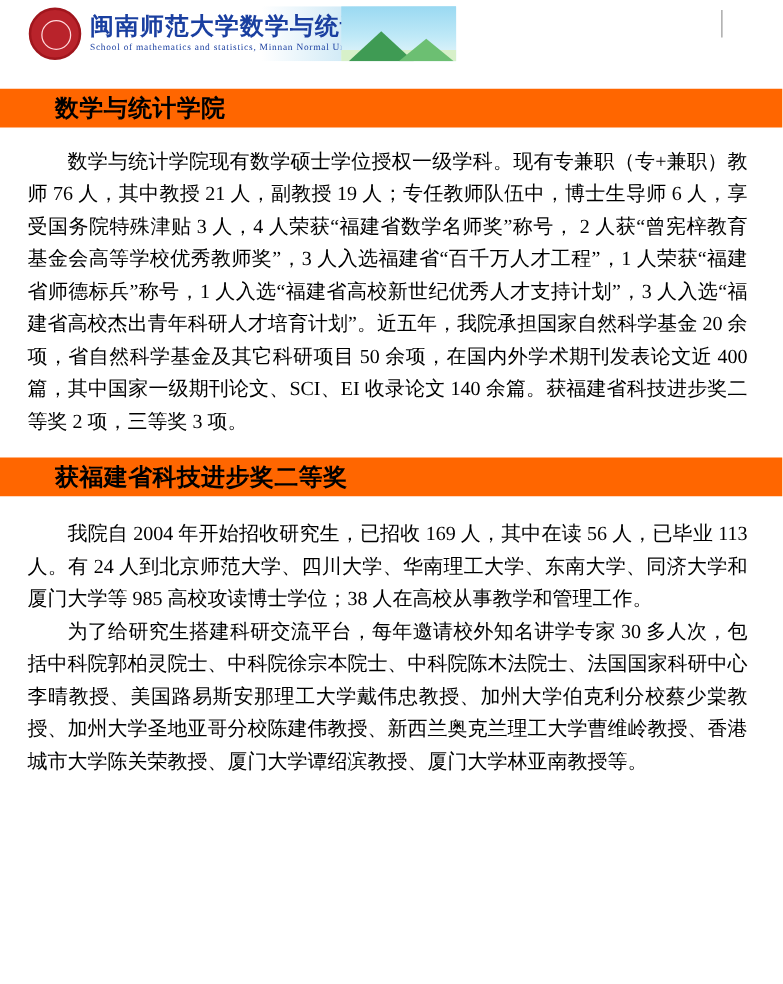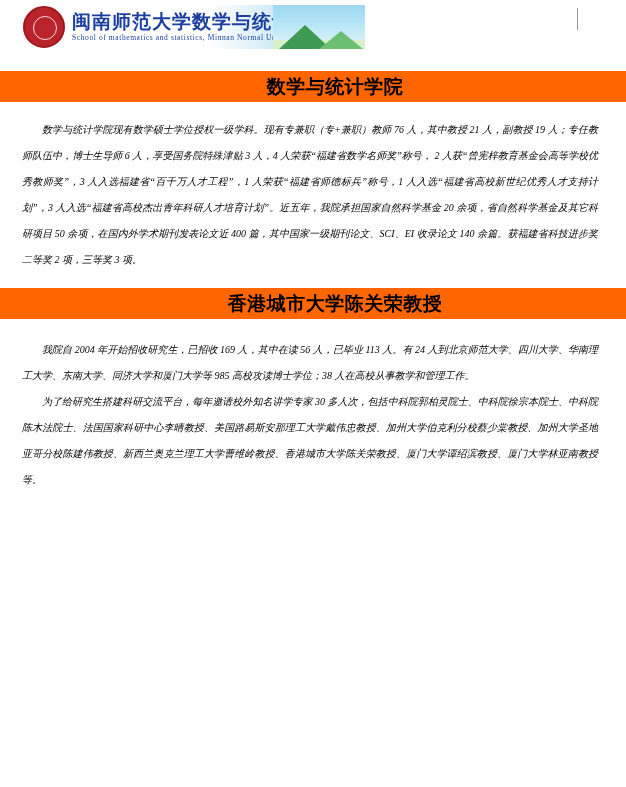--- a/index.html
+++ b/index.html
@@ -123,46 +123,44 @@
 
   
   .section-bar {
     height: 31px;
     background: #ff6600;
     margin: 0;
     display: flex;
     align-items: center;
     padding-left: 44px;
     box-sizing: border-box;
-    justify-content: center;
   }
   .section-bar .title {
     font-family: "Liberation Serif", "DejaVu Serif", serif;
     font-size: 19px;
     font-weight: bold;
     color: #000000;
     letter-spacing: 0.5px;
   }
 
   .bar-wrap-1 { margin-top: 19px; }
   .bar-wrap-2 { margin-top: 15px; }
 
   
   .content {
     padding: 0 28px 0 22px;
   }
   p {
     margin: 0;
-    font-size: 10px;
+    font-size: 16px;
     line-height: 26px;
     text-align: justify;
     text-justify: inter-ideograph;
     text-indent: 2em;
     color: #000000;
-    font-style: italic;
   }
   .block-1 { margin-top: 15px; }
   .block-2 { margin-top: 18px; }
   .block-2 p + p { margin-top: 0; }
 </style>
 </head>
 <body>
 
 <div class="banner">
   <div class="banner-inner">
@@ -184,19 +182,19 @@
   <div class="section-bar">
     <span class="title">数学与统计学院</span>
   </div>
 </div>
 <div class="content block-1">
   <p>数学与统计学院现有数学硕士学位授权一级学科。现有专兼职（专+兼职）教师 76 人，其中教授 21 人，副教授 19 人；专任教师队伍中，博士生导师 6 人，享受国务院特殊津贴 3 人，4 人荣获“福建省数学名师奖”称号， 2 人获“曾宪梓教育基金会高等学校优秀教师奖”，3 人入选福建省“百千万人才工程”，1 人荣获“福建省师德标兵”称号，1 人入选“福建省高校新世纪优秀人才支持计划”，3 人入选“福建省高校杰出青年科研人才培育计划”。近五年，我院承担国家自然科学基金 20 余项，省自然科学基金及其它科研项目 50 余项，在国内外学术期刊发表论文近 400 篇，其中国家一级期刊论文、SCI、EI 收录论文 140 余篇。获福建省科技进步奖二等奖 2 项，三等奖 3 项。</p>
 </div>
 
 <div class="bar-wrap-2">
   <div class="section-bar">
-    <span class="title">香港城市大学陈关荣教授</span>
+    <span class="title">获福建省科技进步奖二等奖</span>
   </div>
 </div>
 <div class="content block-2">
   <p>我院自 2004 年开始招收研究生，已招收 169 人，其中在读 56 人，已毕业 113 人。有 24 人到北京师范大学、四川大学、华南理工大学、东南大学、同济大学和厦门大学等 985 高校攻读博士学位；38 人在高校从事教学和管理工作。</p>
   <p>为了给研究生搭建科研交流平台，每年邀请校外知名讲学专家 30 多人次，包括中科院郭柏灵院士、中科院徐宗本院士、中科院陈木法院士、法国国家科研中心李晴教授、美国路易斯安那理工大学戴伟忠教授、加州大学伯克利分校蔡少棠教授、加州大学圣地亚哥分校陈建伟教授、新西兰奥克兰理工大学曹维岭教授、香港城市大学陈关荣教授、厦门大学谭绍滨教授、厦门大学林亚南教授等。</p>
 </div>
 
 </body></html>

